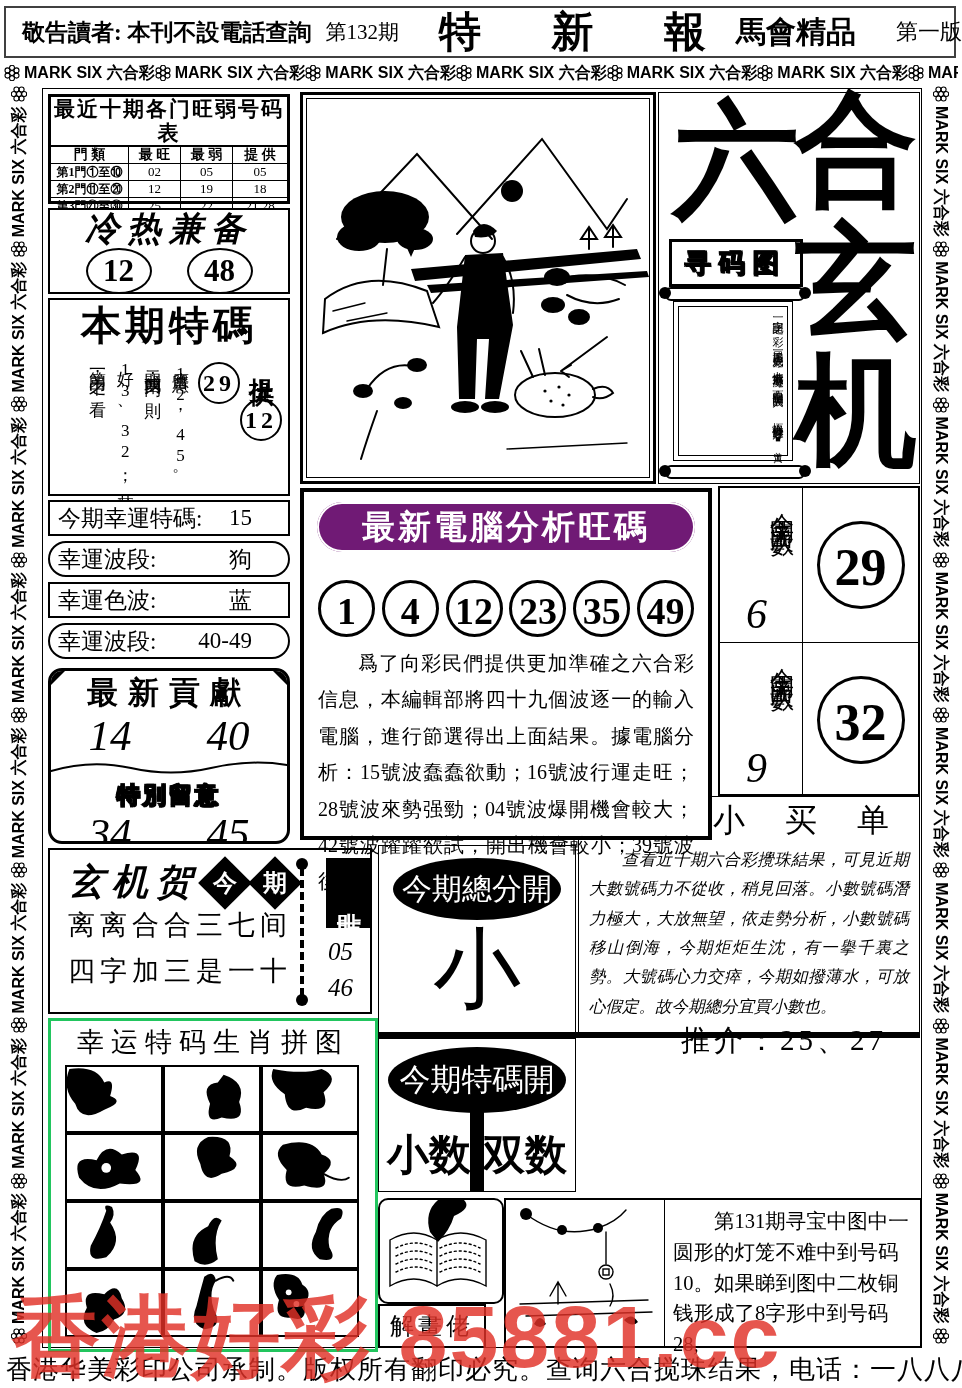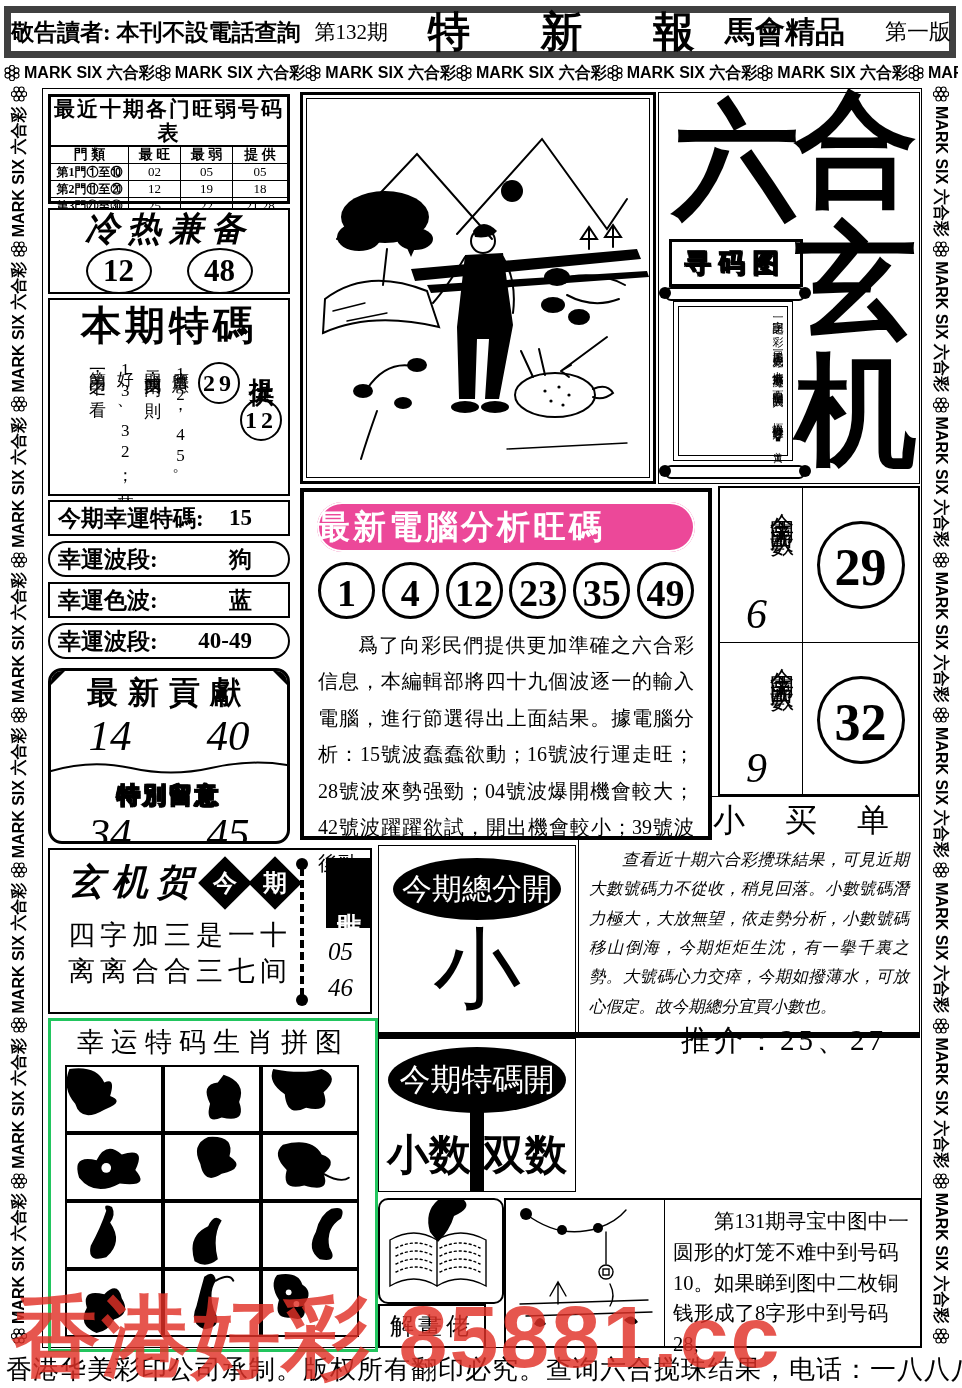--- a/index.html
+++ b/index.html
@@ -1,21 +1,21 @@
 <!DOCTYPE html>
 <html><head>
 <meta charset="utf-8">
 <style>
   html,body{margin:0;padding:0;background:#777;}
   .page{position:relative;width:962px;height:1388px;background:#fff;color:#000;
         font-family:"Liberation Serif","DejaVu Serif",serif;overflow:hidden;}
   .abs{position:absolute;}
   .bx{border:2px solid #000;background:#fff;box-sizing:border-box;}
   
-  .hdr{left:4px;top:6px;width:952px;height:52px;border:7px solid #404040;display:flex;align-items:center;padding:0 0;box-sizing:border-box;}
+  .hdr{left:4px;top:6px;width:952px;height:52px;border:2px solid #404040;display:flex;align-items:center;padding:0 16px;box-sizing:border-box;}
   .hdr .notice{font-size:23px;font-weight:bold;white-space:nowrap;}
   .hdr .issue{font-size:21px;margin-left:14px;white-space:nowrap;}
   .hdr .title{font-size:42px;font-weight:bold;letter-spacing:30px;margin:0 auto 0 40px;white-space:nowrap;}
   .hdr .brand{font-size:30px;font-weight:bold;margin-right:40px;white-space:nowrap;}
   .hdr .edition{font-size:22px;white-space:nowrap;}
   
   .tborder{left:4px;top:60px;width:954px;height:26px;display:flex;justify-content:space-between;align-items:center;overflow:hidden;}
   .vstrip{overflow:hidden;}
   .vinner{position:absolute;left:0;top:0;width:1258px;height:38px;display:flex;justify-content:space-between;align-items:center;transform-origin:0 0;}
   .vinner.l{transform:rotate(-90deg) translateX(-1258px);}
@@ -38,21 +38,21 @@
   .ovnum{display:inline-block;width:62px;height:42px;border:2px solid #000;border-radius:50%;font-size:31px;font-weight:bold;text-align:center;line-height:42px;}
   .coldhot .nums{display:flex;justify-content:space-around;padding:0 18px;}
   
   .special{left:48px;top:298px;width:242px;height:198px;}
   .special .tt{font-size:40px;font-weight:bold;text-align:center;line-height:52px;letter-spacing:4px;}
   .vcols{position:absolute;right:6px;top:58px;height:134px;writing-mode:vertical-rl;text-orientation:upright;}
   .vcol{font-size:17px;line-height:1.1;margin-left:9px;letter-spacing:2px;}
   .vcol.first{font-size:25px;font-weight:bold;letter-spacing:4px;}
   .sball{writing-mode:horizontal-tb;display:inline-block;width:38px;height:38px;border:2px solid #000;border-radius:50%;font-size:24px;font-weight:bold;text-align:center;line-height:38px;margin:4px 0;}
   
-  .lrow{left:48px;width:242px;height:36px;border:2px solid #000;box-sizing:border-box;display:flex;align-items:center;font-size:23px;font-weight:bold;padding:0 8px;background:#fff;}
+  .lrow{left:48px;width:242px;height:36px;border:2px solid #000;box-sizing:border-box;display:flex;align-items:center;font-size:23px;font-weight:normal;padding:0 8px;background:#fff;}
   .lrow .lv{margin-left:auto;margin-right:28px;}
   .r18{border-radius:18px;}
   
   .contrib{left:48px;top:668px;width:242px;height:176px;border:3px solid #000;border-radius:14px;overflow:hidden;}
   .contrib .tt{font-size:31px;font-weight:bold;text-align:center;letter-spacing:10px;line-height:40px;margin-top:2px;}
   .contrib .big{display:flex;justify-content:space-around;font-size:43px;font-style:italic;line-height:46px;}
   .contrib .note{text-align:center;font-size:23px;font-weight:bold;letter-spacing:3px;color:#fff;-webkit-text-stroke:1.6px #000;text-shadow:1px 1px 0 #000,-1px -1px 0 #000,1px -1px 0 #000,-1px 1px 0 #000;line-height:30px;}
   .corner{position:absolute;width:0;height:0;border-style:solid;}
   
   .hexa{left:48px;top:848px;width:324px;height:166px;}
@@ -70,22 +70,22 @@
   .puzzle{left:48px;top:1018px;width:324px;height:328px;border:3px solid #22c55e;}
   .puzzle .tt{font-size:27px;letter-spacing:7px;text-align:center;line-height:42px;font-weight:500;}
   .pgrid{position:absolute;left:14px;top:44px;width:294px;height:272px;display:grid;grid-template-columns:repeat(3,1fr);grid-template-rows:repeat(4,1fr);}
   .ptile{border:2px solid #000;overflow:hidden;}
   .ptile svg{display:block;width:100%;height:100%;}
   
   .illus{left:300px;top:92px;width:356px;height:392px;border:3px solid #000;padding:3px;}
   .illus .inner{width:100%;height:100%;border:1px solid #000;box-sizing:border-box;}
   
   .comp{left:300px;top:488px;width:412px;height:352px;border:4px solid #000;z-index:3;}
-  .comp .bar{margin:10px auto 0;width:378px;height:50px;background:#ec4899;border-radius:25px;color:#fff;
-             font-size:33px;font-weight:bold;text-align:left;line-height:50px;letter-spacing:3px;
+  .comp .bar{margin:10px auto 18px;width:378px;height:50px;background:#701a75;border-radius:25px;color:#fff;
+             font-size:33px;font-weight:bold;text-align:center;line-height:50px;letter-spacing:3px;
              box-shadow:0 0 0 2px #fff inset;}
   .comp .balls{display:flex;justify-content:space-between;padding:10px 14px 0;}
   .cball{width:57px;height:57px;border:3px solid #000;border-radius:50%;font-size:38px;font-weight:bold;text-align:center;line-height:57px;box-sizing:border-box;}
   .comp .body{padding:8px 14px 0;font-size:20px;line-height:1.82;text-align:justify;text-indent:2em;}
   
   .liuhe{left:658px;top:92px;width:262px;height:392px;border:1px solid #000;}
   .bigchar{position:absolute;font-weight:bold;font-size:122px;line-height:1;}
   .scrolltitle{position:absolute;left:10px;top:146px;width:128px;height:42px;border:3px solid #000;display:flex;align-items:center;justify-content:center;
                font-size:26px;font-weight:bold;letter-spacing:8px;color:#fff;-webkit-text-stroke:1.5px #000;text-shadow:1px 1px 0 #000,-1px -1px 0 #000;}
   .roller{position:absolute;left:6px;width:136px;height:10px;border:2px solid #000;border-radius:6px;}
@@ -561,22 +561,22 @@
   <div class="abs bx hexa">
     <div class="row1">
       <span class="cal">玄机贺</span>
       <span class="dia">
           <span>今</span>
         </span>
       <span class="dia">
           <span>期</span>
         </span>
     </div>
+    <div class="verse" style="margin-top:0;">离离合合三七间</div>
     <div class="verse">四字加三是一十</div>
-    <div class="verse" style="margin-top:0;">离离合合三七间</div>
     <div class="dashline"></div>
     <div class="tipbox">貼士</div>
     <div class="tipnums">
         <div>05</div>
         <div>46</div>
       </div>
   </div>
 
   <div class="abs puzzle">
     <div class="tt">幸运特码生肖拼图</div>

